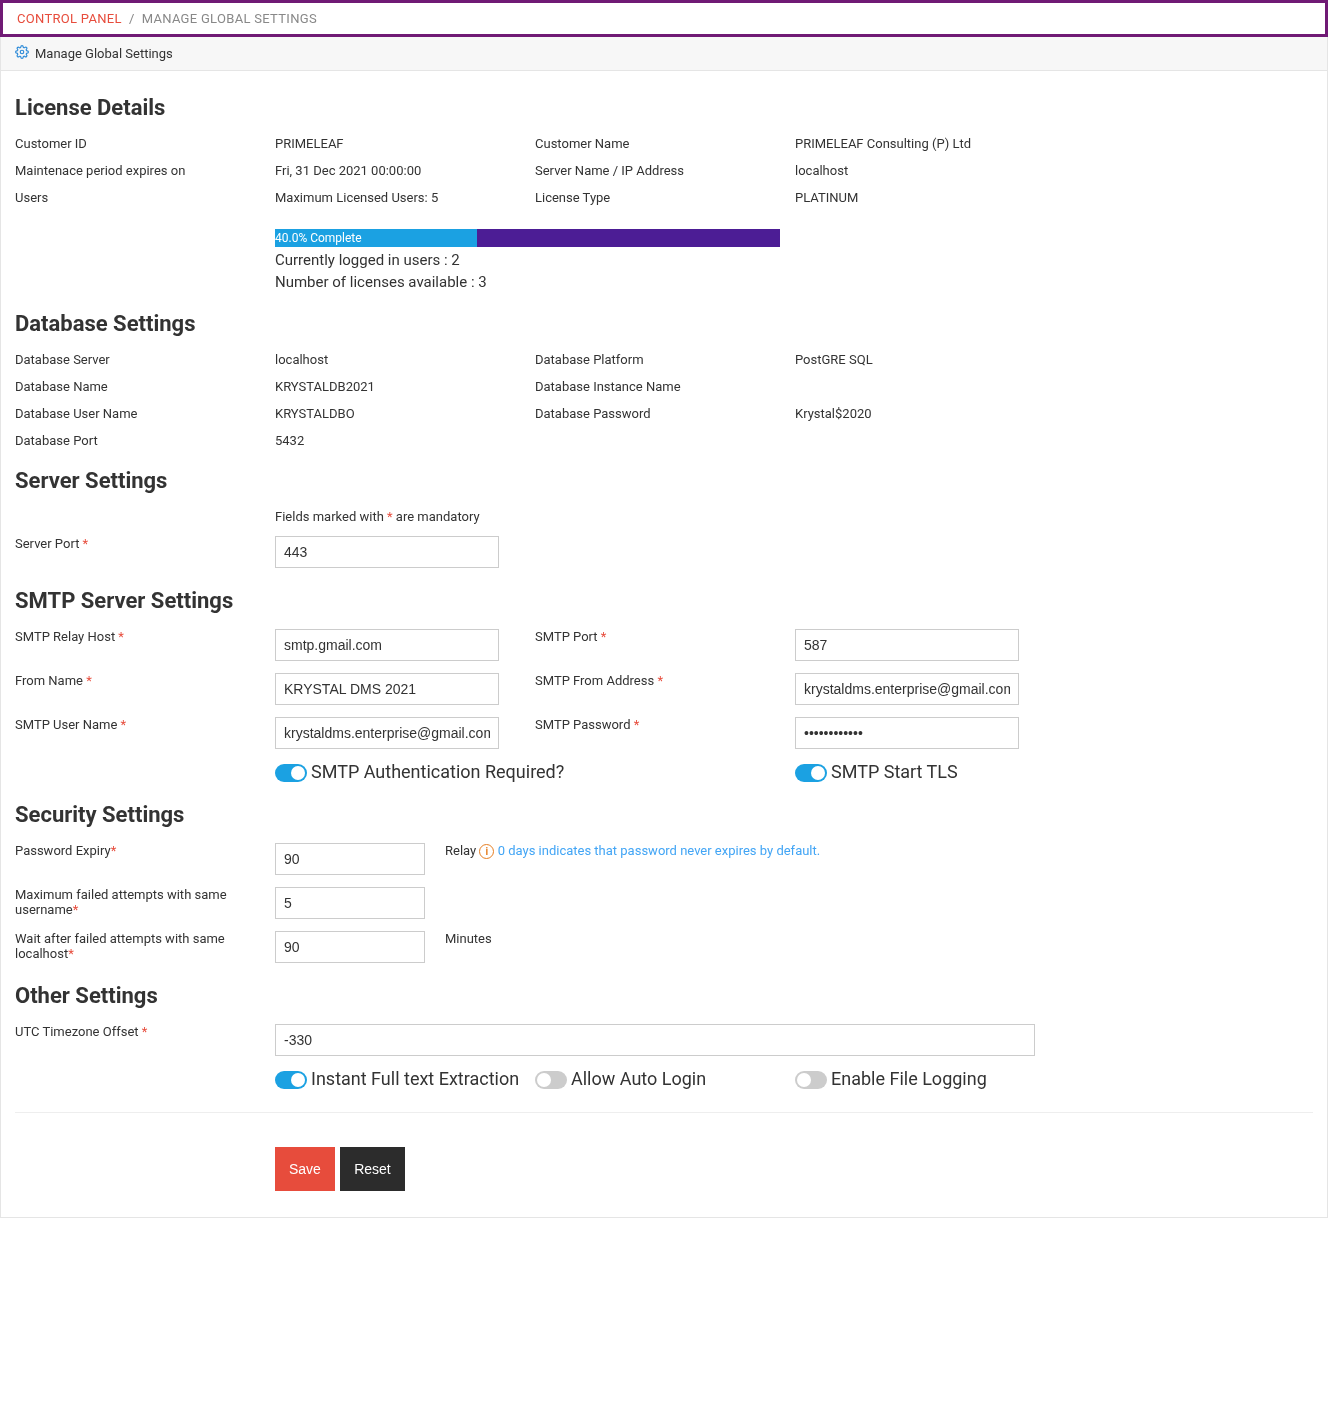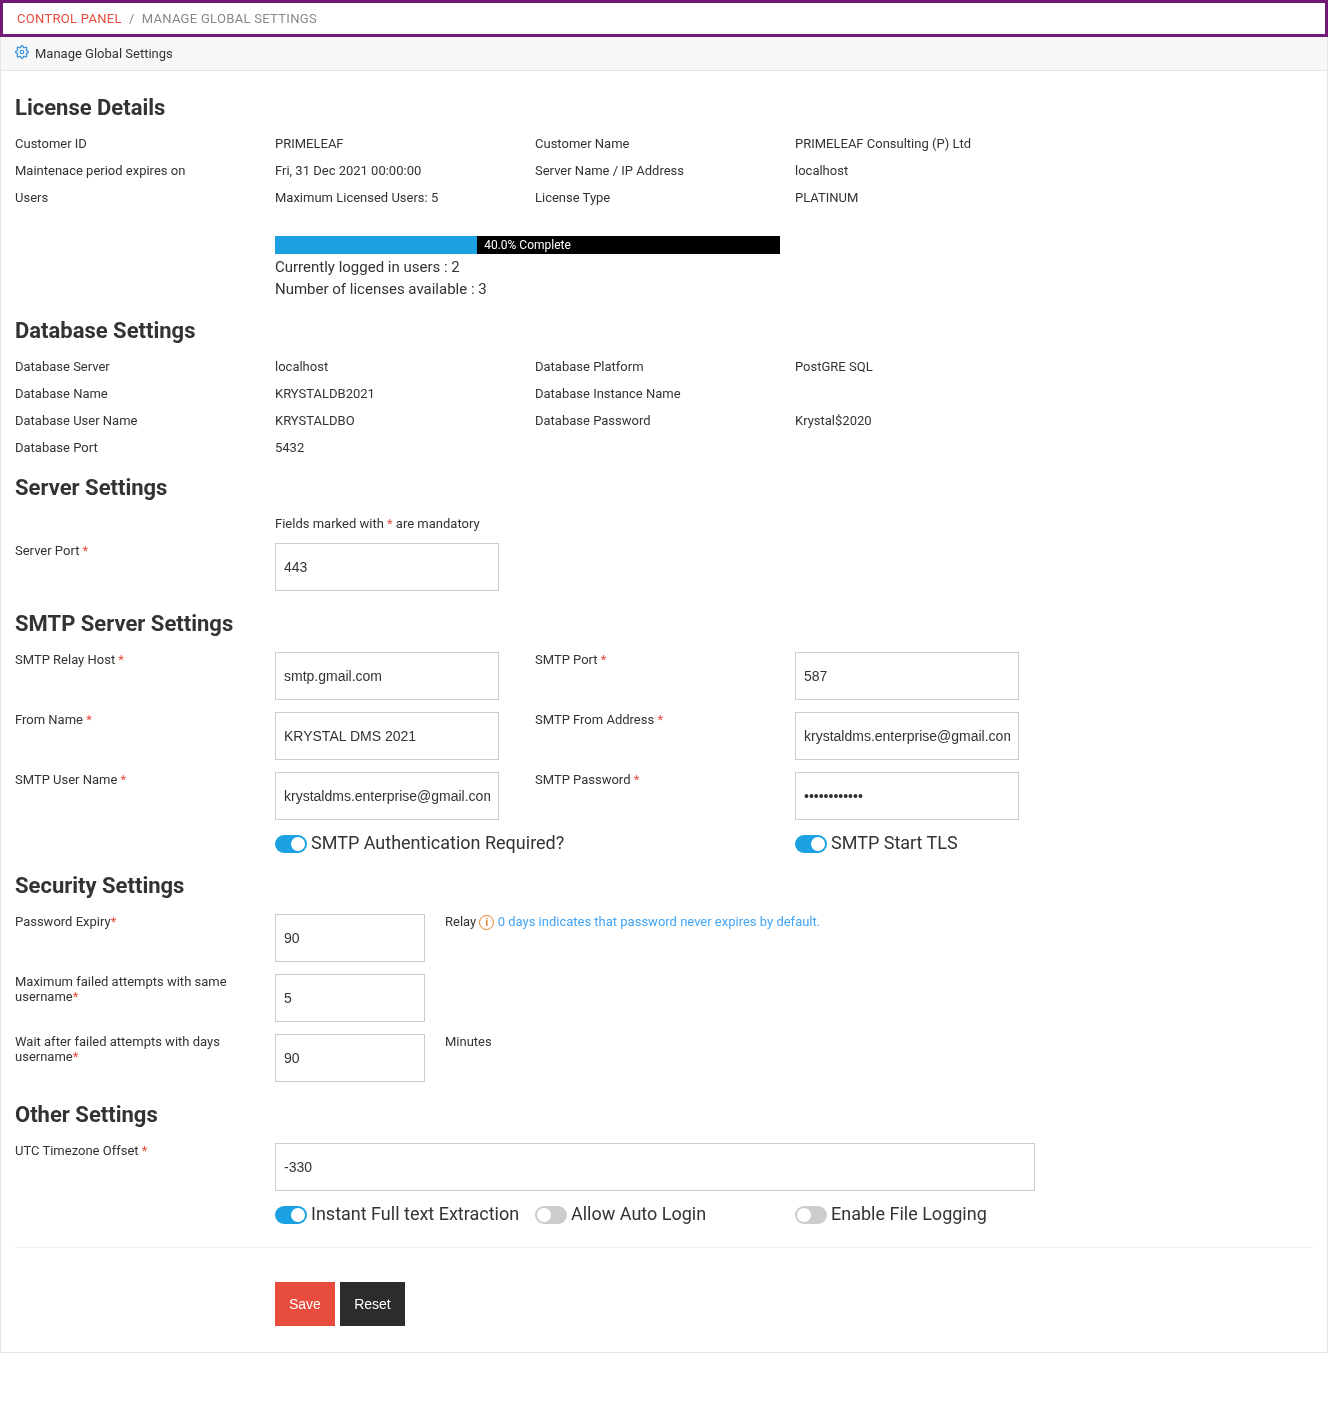--- a/index.html
+++ b/index.html
@@ -11,25 +11,25 @@
 .panel-head svg{width:14px;height:14px;stroke:#2e8bd8;fill:none}
 .panel{border:1px solid #e5e5e5;border-top:none;padding:10px 14px 20px}
 h2{font-size:22px;font-weight:700;color:#333;margin:14px 0 10px}
 .row{display:flex;align-items:flex-start;padding:6px 0;font-size:13px}
 .row .lbl{flex:0 0 260px;color:#333}
 .row .val{flex:0 0 260px;color:#333}
 .row .lbl2{flex:0 0 260px;color:#333}
 .row .val2{flex:1;color:#333}
 .warn{color:#e67e22}
 .req{color:#e74c3c}
-.progress{height:18px;background:#000000;width:505px;margin-top:19px;font-size:12px;color:#fff;text-align:center;position:relative}
+.progress{height:18px;background:#4c1d95;width:505px;margin-top:12px;font-size:12px;color:#fff;position:relative}
 .progress .bar{background:#1ba1e2;height:100%;width:40%}
 .progress .txt{position:absolute;inset:0;line-height:18px}
 .sub{color:#333;font-size:15px;margin-top:4px}
-input[type=text],input[type=password]{border:1px solid #ccc;padding:15px 8px;font-size:14px;color:#333;width:224px;box-sizing:border-box}
+input[type=text],input[type=password]{border:1px solid #ccc;padding:7px 8px;font-size:14px;color:#333;width:224px;box-sizing:border-box}
 input.sm{width:150px}
 .hint{color:#333;font-size:13px}
 .hint .info{color:#42a5f5}
 .info-icon{display:inline-flex;width:13px;height:13px;border:1px solid #e67e22;border-radius:50%;color:#e67e22;align-items:center;justify-content:center;font-size:10px;font-weight:bold;vertical-align:middle}
 .toggle{display:inline-flex;align-items:flex-end;gap:4px;font-size:18px}
 .sw{width:32px;height:18px;border-radius:9px;background:#ccc;position:relative;display:inline-block;cursor:pointer}
 .sw::after{content:"";position:absolute;width:14px;height:14px;border-radius:50%;background:#fff;top:2px;left:2px;transition:none}
 .sw.on{background:#1ba1e2}
 .sw.on::after{left:16px}
 .buttons{margin-top:14px}
@@ -182,21 +182,21 @@
     <div style="flex:0 0 170px"><input class="sm" type="text" value="90" style=""></div>
     <div class="hint">
       <span>Relay </span><span class="info-icon">i</span><span class="info"> 0 days indicates that password never expires by default.</span>
     </div>
   </div>
   <div class="row">
     <div class="lbl"><span>Maximum failed attempts with same username</span><span class="req">*</span></div>
     <div><input class="sm" type="text" value="5" style=""></div>
   </div>
   <div class="row">
-    <div class="lbl"><span>Wait after failed attempts with days username</span><span class="req">*</span></div>
+    <div class="lbl"><span>Wait after failed attempts with same localhost</span><span class="req">*</span></div>
     <div style="flex:0 0 170px"><input class="sm" type="text" value="90" style=""></div>
     <div class="hint">Minutes</div>
   </div>
 
   <h2>Other Settings</h2>
   <div class="row">
     <div class="lbl"><span>UTC Timezone Offset </span><span class="req">*</span></div>
     <div style="flex:1"><input type="text" style="width: 100%; max-width: 760px;" value="-330"></div>
   </div>
   <div class="row">

